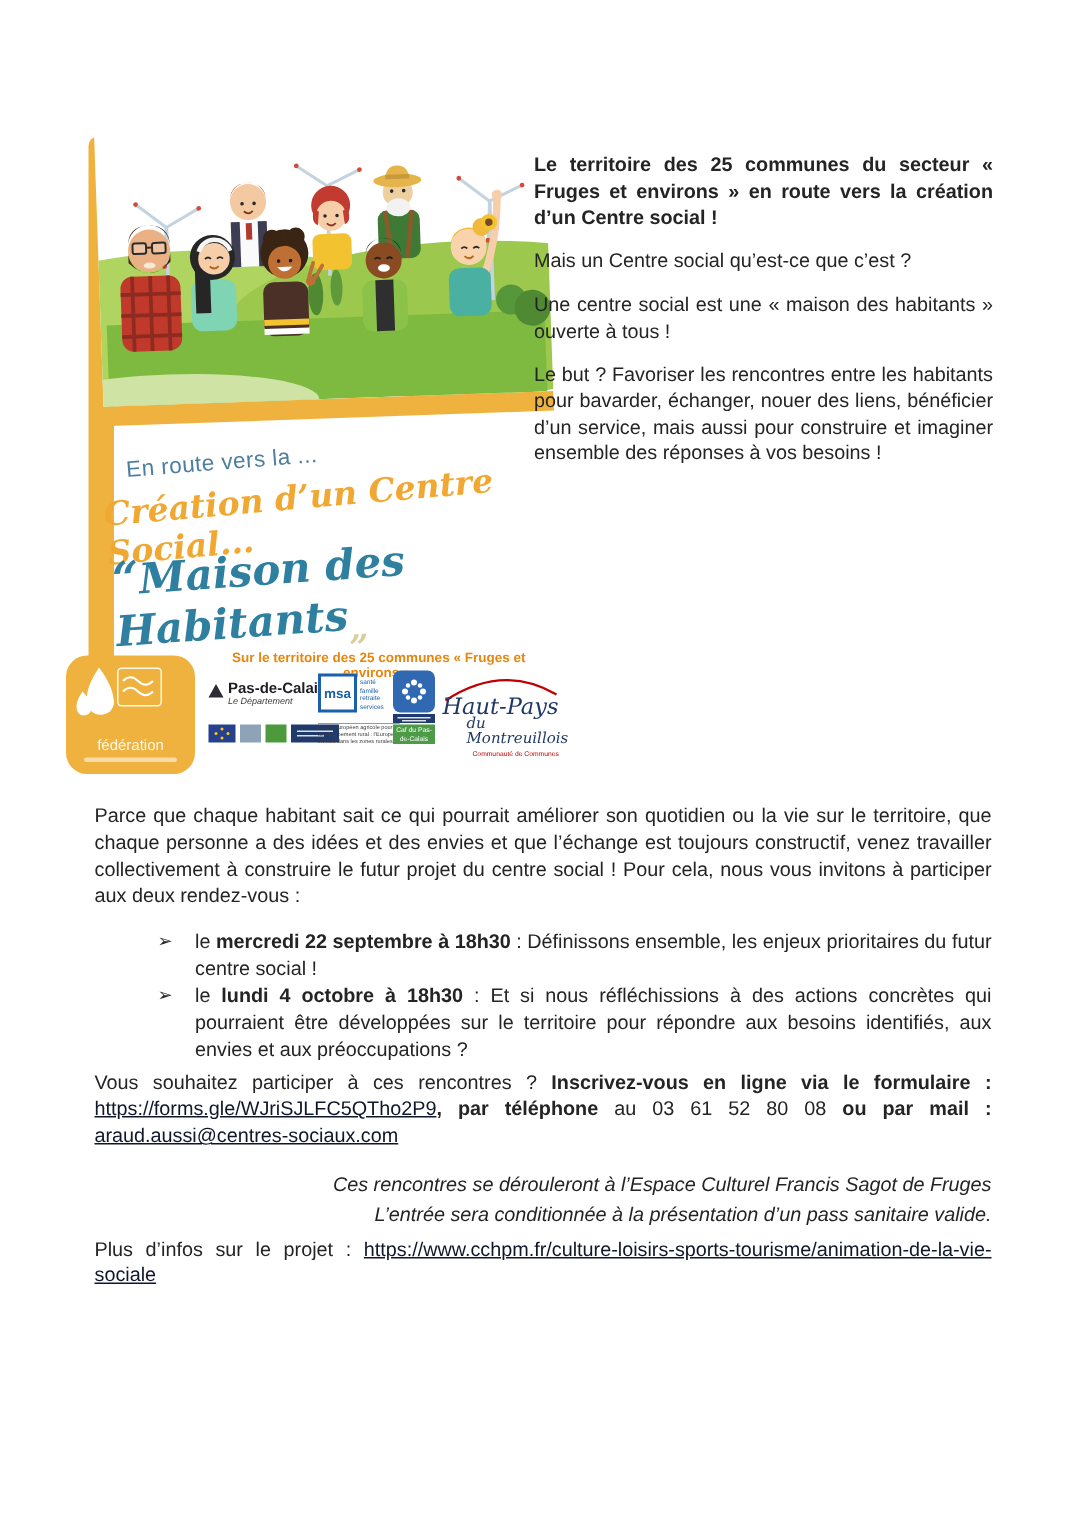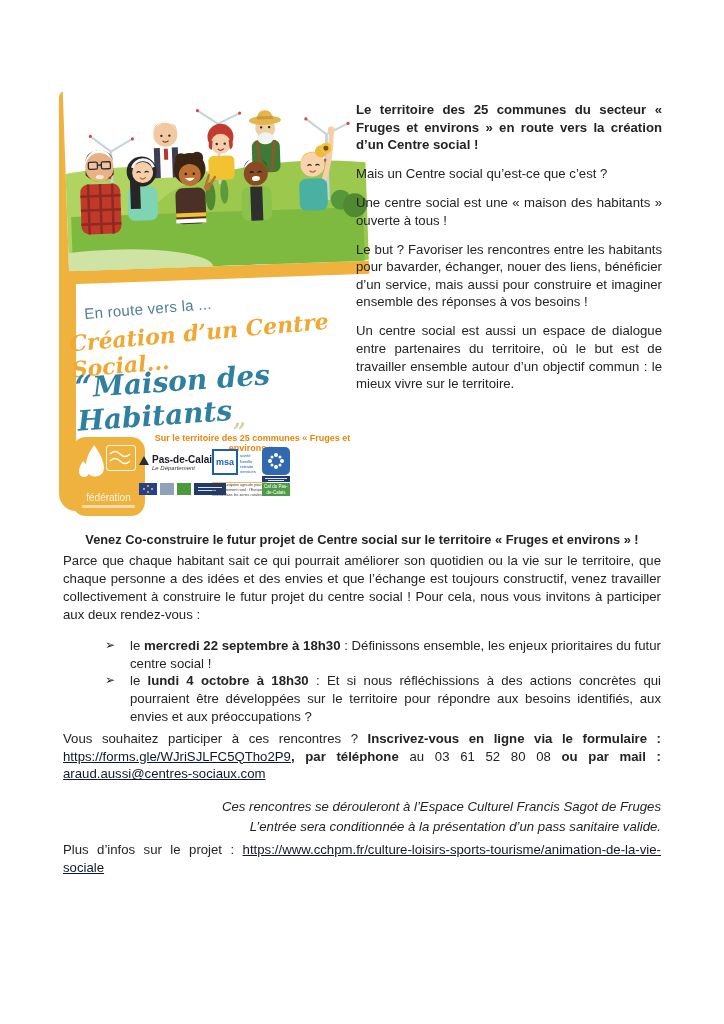--- a/index.html
+++ b/index.html
@@ -20,22 +20,22 @@
            font-size:22px;color:#F0A832;}
   .script2{position:absolute;left:76px;top:358px;width:310px;transform:rotate(-4deg);
            font-family:"DejaVu Serif",serif;font-style:italic;font-weight:bold;
            font-size:28px;color:#2E7FA0;}
   .script2 .oq{font-size:1.1em;}
   .script2 .cq{color:#D9CD9C;font-size:.8em;vertical-align:-.3em;}
   .territory{position:absolute;left:140px;top:433px;width:225px;text-align:center;
              font-size:9px;font-weight:bold;color:#E8860D;}
 
   
-  .fed-logo{position:absolute;left:72px;top:437px;width:73px;height:79px;
-            background:#F0B23E;border-radius:14px;}
+  .fed-logo{position:absolute;left:44px;top:437px;width:73px;height:79px;
+            background:#F0B23E;border-radius:14px;padding-left:13px;}
   .fed-box{position:absolute;left:34px;top:8px;width:28px;height:24px;
            border:1px solid rgba(255,255,255,.9);border-radius:3px;}
   .fed-label{position:absolute;left:0;bottom:13px;width:100%;text-align:center;
              color:rgba(255,250,235,.95);font-size:10px;}
   .fed-subline{position:absolute;left:14%;bottom:8px;width:72%;height:3px;
                background:rgba(255,255,255,.55);border-radius:2px;}
 
   .pdc-logo{position:absolute;left:139px;top:454px;display:flex;align-items:flex-start;gap:3px;}
   .pdc-tri{width:0;height:0;border-left:5px solid transparent;border-right:5px solid transparent;
            border-bottom:9px solid #2B2B33;margin-top:2px;}
@@ -306,31 +306,37 @@
         </g>
       </svg>
     </div>
     <div class="caf-band">
       <i style="left:3px;top:2px;width:22px;"></i>
         <i style="left:6px;top:4px;width:16px;"></i>
     </div>
     <div class="caf-box">Caf du Pas-de-Calais</div>
   </div>
 
+  <div class="hp-logo">
+    <svg class="hp-arc" width="78" height="18" viewBox="0 0 78 18">
+      <path d="M2 17 Q 40 -8 76 13" stroke="#C00000" stroke-width="1.6" fill="none"></path>
+    </svg>
+    <div class="hp-line1">Haut-Pays</div>
+    <div class="hp-line2">du Montreuillois</div>
+    <div class="hp-sub">Communauté de Communes</div>
+  </div>
 
   <div class="intro">
     <p class="bold">Le territoire des 25 communes du secteur « Fruges et environs » en route vers la création d’un Centre social !</p>
     <p>Mais un Centre social qu’est-ce que c’est ?</p>
     <p>Une centre social est une « maison des habitants » ouverte à tous !</p>
     <p>Le but ? Favoriser les rencontres entre les habitants pour bavarder, échanger, nouer des liens, bénéficier d’un service, mais aussi pour construire et imaginer ensemble des réponses à vos besoins !</p>
-    <p>Un centre social est aussi un espace de dialogue entre partenaires du territoire, où le but est de travailler ensemble autour d’un objectif commun : le mieux vivre sur le territoire.</p>
   </div>
 
   <div class="main">
-    <div class="heading">Venez Co-construire le futur projet de Centre social sur le territoire « Fruges et environs » !</div>
     <p class="para">Parce que chaque habitant sait ce qui pourrait améliorer son quotidien ou la vie sur le territoire, que chaque personne a des idées et des envies et que l’échange est toujours constructif, venez travailler collectivement à construire le futur projet du centre social ! Pour cela, nous vous invitons à participer aux deux rendez-vous :</p>
 
     <ul>
       <li>
         <span class="marker">➢</span><span>le </span><b>mercredi 22 septembre à 18h30</b><span> : Définissons ensemble, les enjeux prioritaires du futur centre social !</span>
       </li>
       <li>
         <span class="marker">➢</span><span>le </span><b>lundi 4 octobre à 18h30</b><span> : Et si nous réfléchissions à des actions concrètes qui pourraient être développées sur le territoire pour répondre aux besoins identifiés, aux envies et aux préoccupations ?</span>
       </li>
     </ul>

